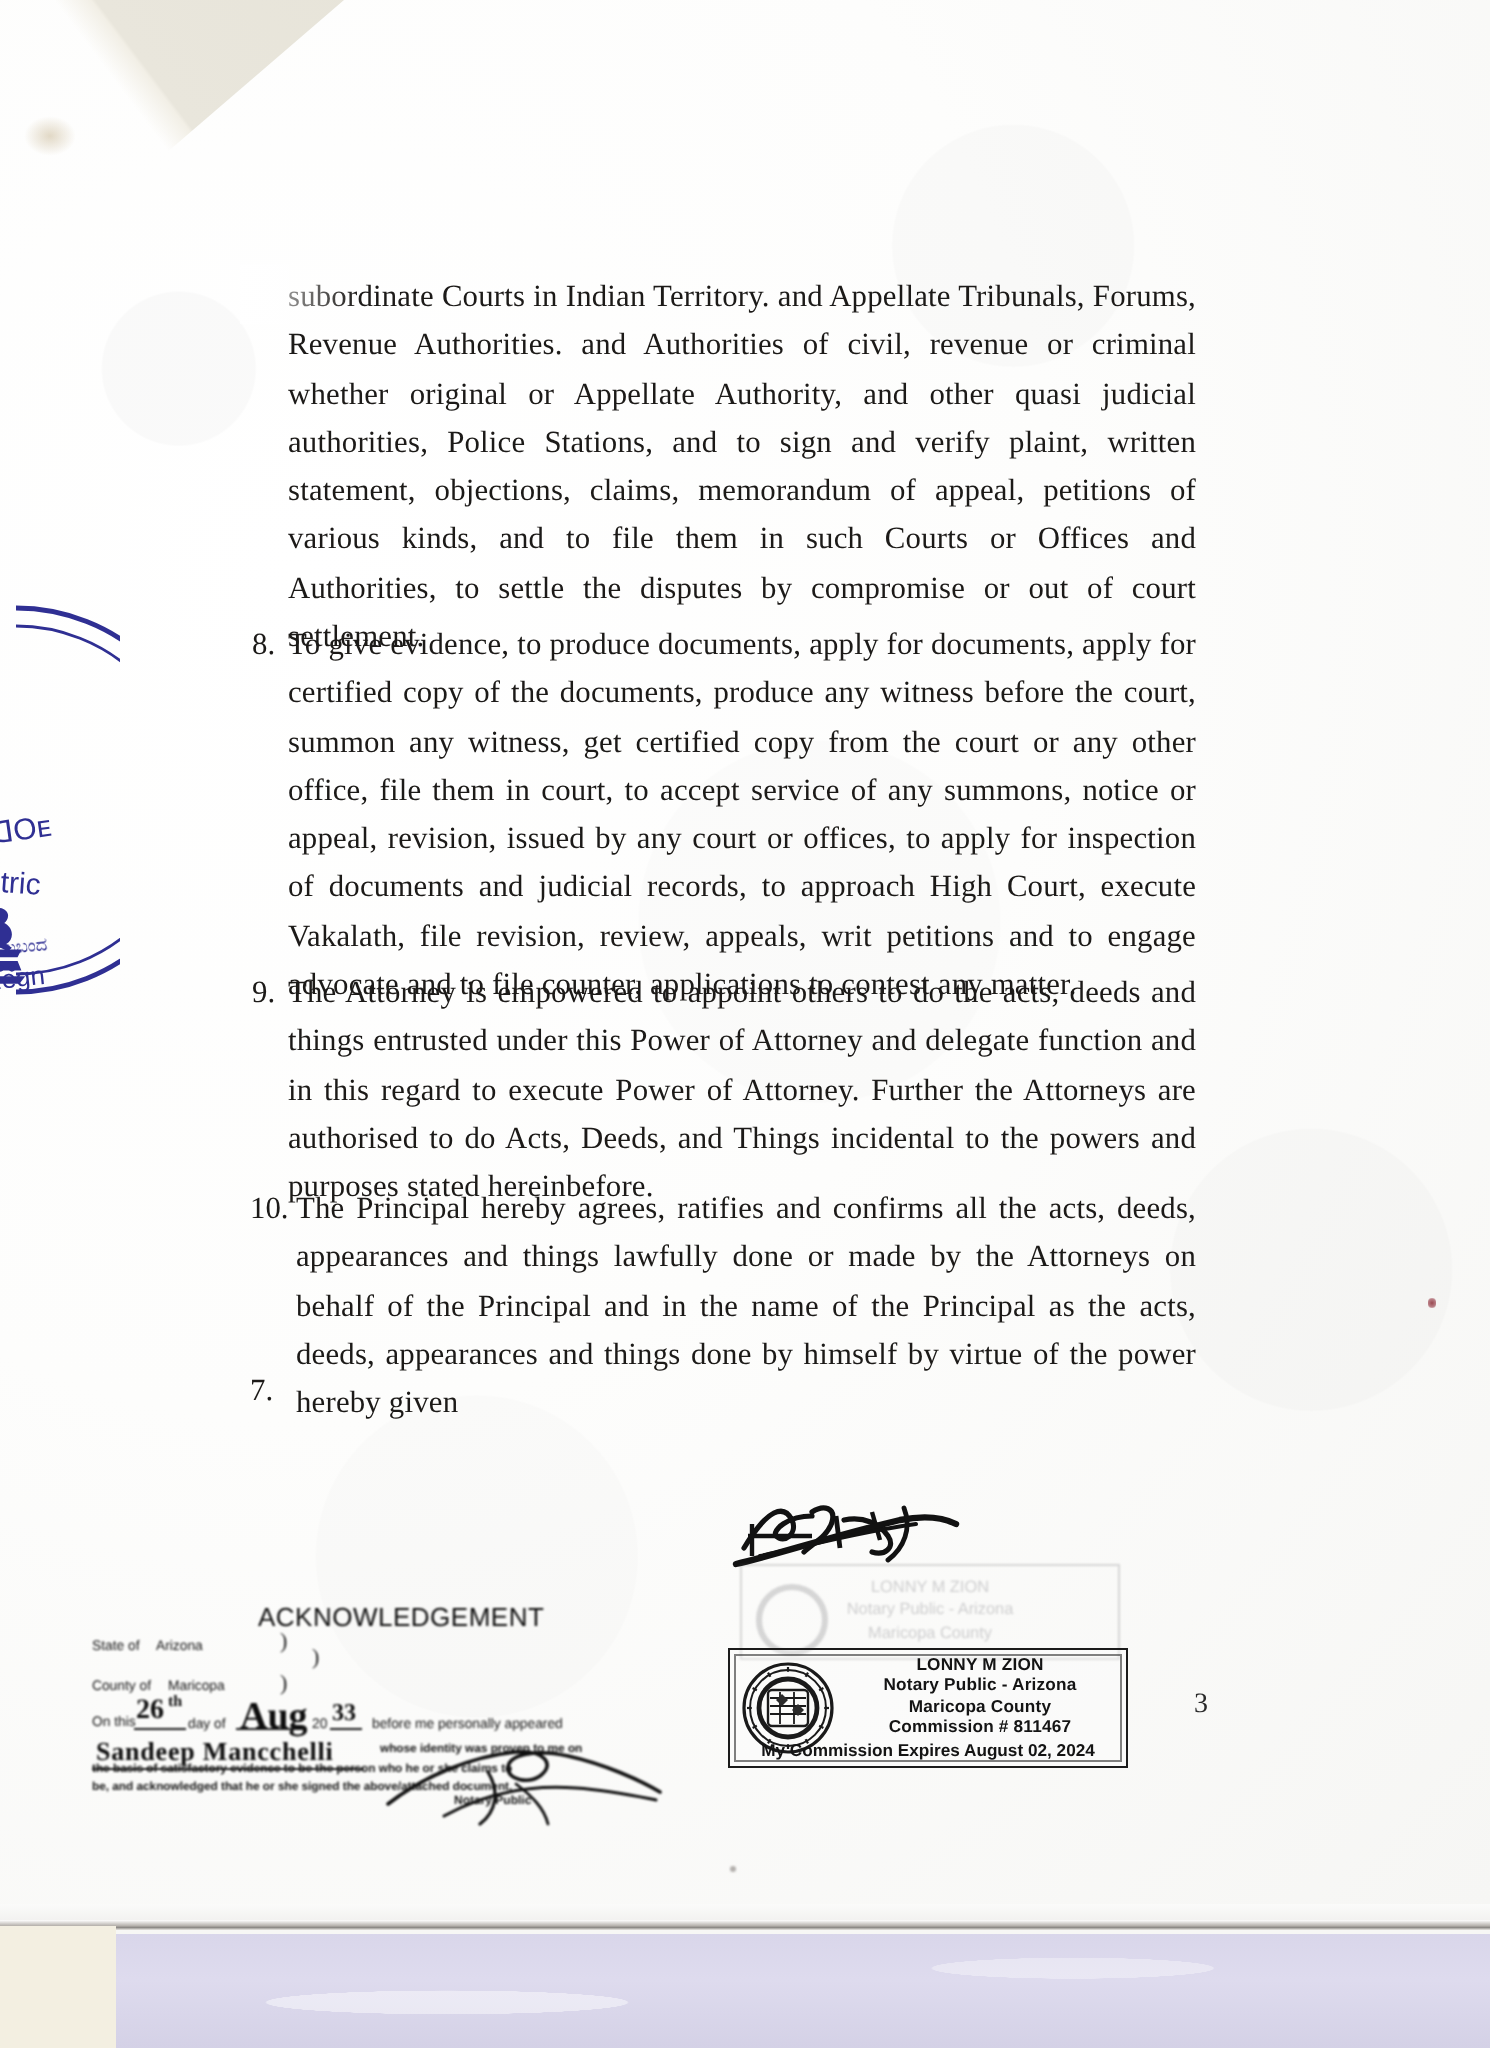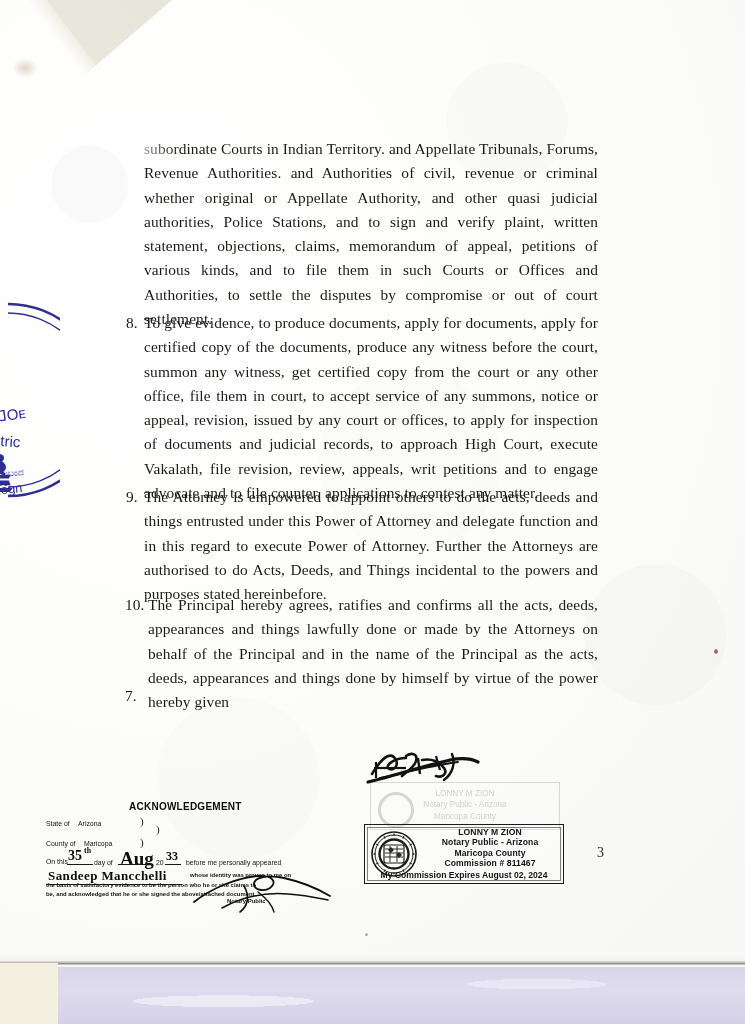--- a/index.html
+++ b/index.html
@@ -172,22 +172,22 @@
 
   
   .ack{
     position:absolute;left:44px;top:798px;width:268px;height:122px;
     color:#111;
     filter:blur(.62px);
   }
   .ack-title{
     position:absolute;left:85px;top:3px;
     font-family:"Liberation Sans",sans-serif;
-    font-weight:bold;
-    font-size:10px;
+    font-weight:normal;
+    font-size:13px;
     letter-spacing:.25px;
     color:#0c0c0c;
   }
   .ack-line{
     position:absolute;
     font-family:"Liberation Sans",sans-serif;
     font-size:6.9px;
     color:#131313;
     white-space:nowrap;
   }
@@ -373,21 +373,21 @@
     <span class="ack-line" style="left:2px;top:22px;">State of</span>
     <span class="ack-line" style="left:34px;top:22px;">Arizona</span>
     <span class="brace" style="left:96px;top:17px;">)</span>
     <span class="brace" style="left:112px;top:25px;">)</span>
 
     <span class="ack-line" style="left:2px;top:42px;">County of</span>
     <span class="ack-line" style="left:40px;top:42px;">Maricopa</span>
     <span class="brace" style="left:96px;top:38px;">)</span>
 
     <span class="ack-line" style="left:2px;top:60px;">On this</span>
-    <span class="hand" style="left:24px;top:50px;font-size:14px;font-weight:bold;">35</span>
+    <span class="hand" style="left:24px;top:50px;font-size:14px;font-weight:bold;">26</span>
     <span class="hand" style="left:40px;top:48px;font-size:8px;font-weight:bold;">th</span>
     <div class="ul" style="left:23px;top:66px;width:26px;"></div>
 
     <span class="ack-line" style="left:50px;top:61px;">day of</span>
     <span class="hand" style="left:76px;top:50px;font-size:19px;font-weight:bold;">Aug</span>
     <div class="ul" style="left:74px;top:66px;width:34px;"></div>
 
     <span class="ack-line" style="left:112px;top:61px;">20</span>
     <span class="hand" style="left:122px;top:51px;font-size:12px;font-weight:bold;">33</span>
     <div class="ul" style="left:121px;top:66px;width:16px;"></div>

